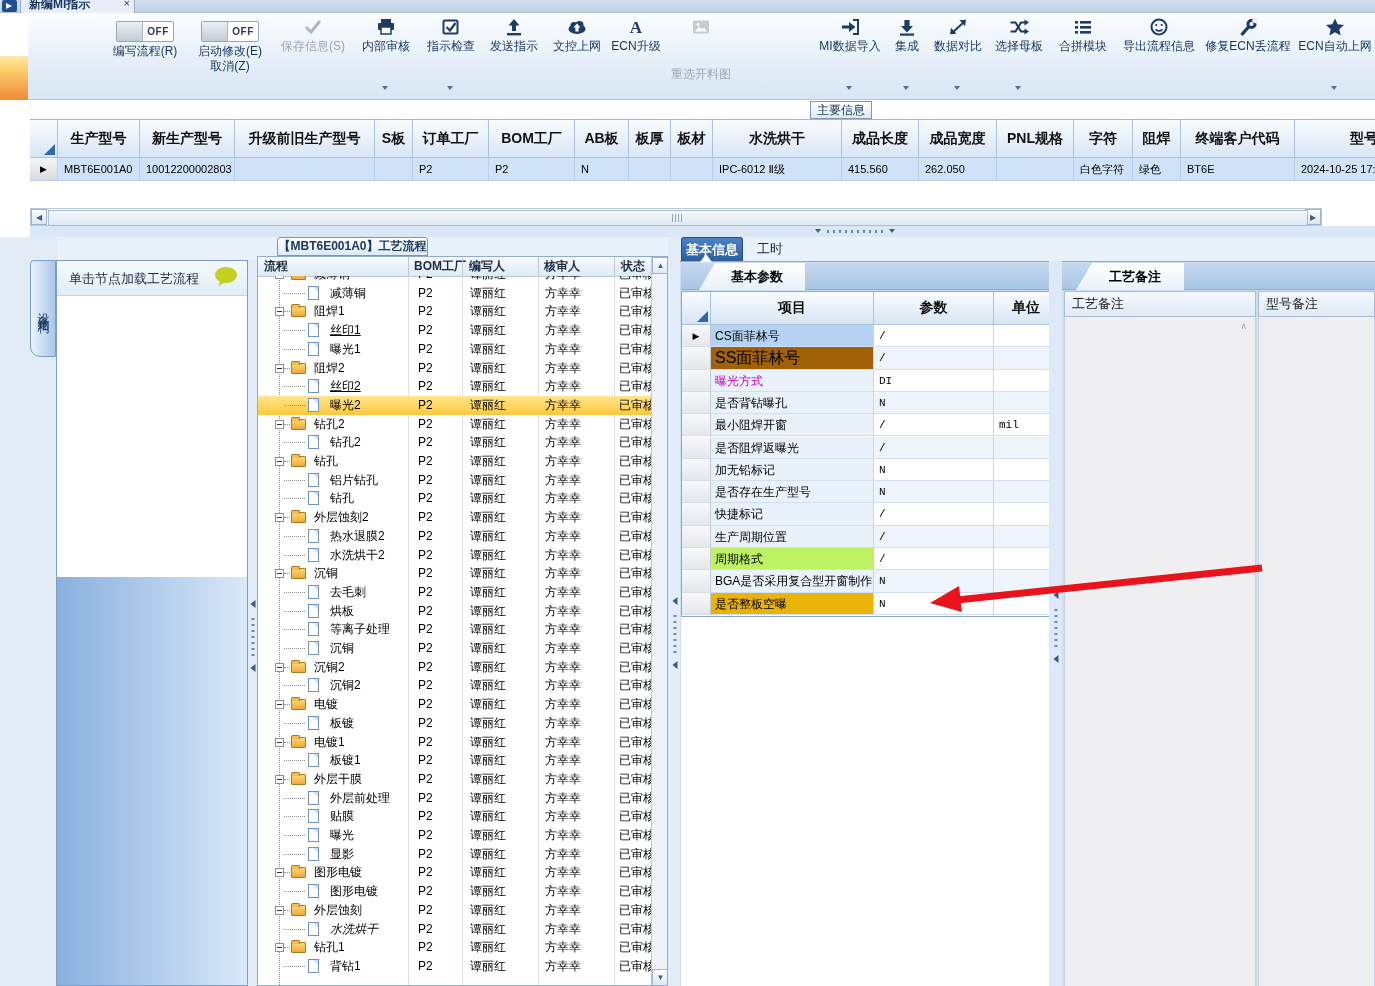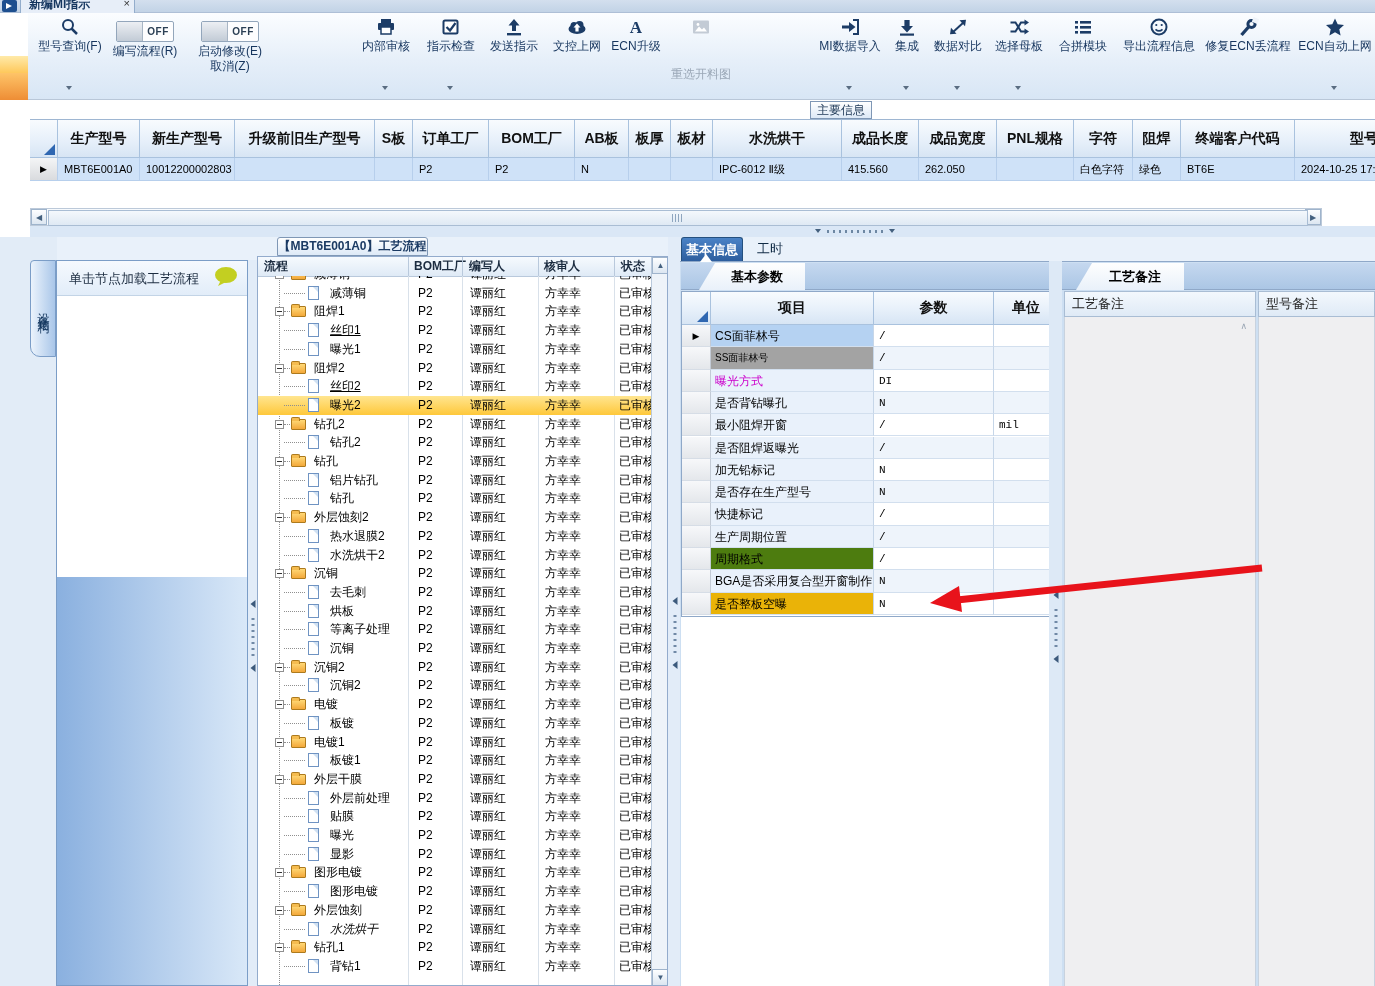--- a/index.html
+++ b/index.html
@@ -119,42 +119,40 @@
 
   <div class="abs" id="tabstrip">
     <div class="abs" id="win-icon"></div>
     <div class="abs" id="doc-tab">
       <span id="tab-title">新编MI指示</span>
       <span id="tab-close"></span>
     </div>
   </div>
 
   <div class="abs" id="ribbon">
-      <div class="tbtn" style="left: 36px; width: 68px;">
-        <div class="ticon"><svg width="22" height="20" viewBox="0 0 22 20">
-            <circle cx="9" cy="8" r="5" fill="none" stroke="#1c3c66" stroke-width="2"></circle>
-            <line x1="12.5" y1="11.5" x2="18" y2="17" stroke="#1c3c66" stroke-width="2.5"></line>
-          </svg></div>
-        <div class="tlabel">型号查询(F)</div>
-        <div class="caret"></div>
-      </div>
       <div class="tbtn" style="left: 106px; width: 78px;">
         <div class="toggle">
           <div class="tg-left"></div>
           <div class="tg-right">OFF</div>
         </div>
         <div class="tlabel">编写流程(R)</div>
       </div>
       <div class="tbtn" style="left: 192px; width: 76px;">
         <div class="toggle">
           <div class="tg-left"></div>
           <div class="tg-right">OFF</div>
         </div>
         <div class="tlabel">启动修改(E)</div>
         <div class="tlabel">取消(Z)</div>
+      </div>
+      <div class="tbtn" style="left: 278px; width: 70px;">
+        <div class="ticon"><svg width="22" height="20" viewBox="0 0 22 20">
+            <path d="M4 10 L9 15 L18 4" fill="none" stroke="#aeb8c4" stroke-width="3"></path>
+          </svg></div>
+        <div class="tlabel dis">保存信息(S)</div>
       </div>
       <div class="tbtn" style="left: 355px; width: 62px;">
         <div class="ticon"><svg width="22" height="20" viewBox="0 0 22 20">
             <rect x="6" y="2" width="10" height="4" fill="#1c3c66"></rect>
             <rect x="3" y="6" width="16" height="7" rx="1" fill="#1c3c66"></rect>
             <rect x="6" y="10" width="10" height="7" fill="#fff" stroke="#1c3c66" stroke-width="1.5"></rect>
           </svg></div>
         <div class="tlabel">内部审核</div>
         <div class="caret"></div>
       </div>
@@ -766,21 +764,21 @@
     <div class="pth" style="left:29px;width:163px;">项目</div>
     <div class="pth" style="left:192px;width:120px;">参数</div>
     <div class="pth" style="left:312px;width:64px;border-right:none;">单位</div>
   <div class="pcell" style="left: 0px; top: 33px; width: 29px; height: 22.3px; background: linear-gradient(rgb(247, 248, 250), rgb(228, 231, 235)); border-right: 1px solid rgb(195, 203, 214); border-bottom: 1px solid rgb(214, 221, 230); display: flex; align-items: center; justify-content: center;">
         <div style="font-size: 9px; color: rgb(0, 0, 0);">▶</div>
       </div>
       <div class="pcell" style="left: 29px; top: 33px; width: 163px; height: 22.3px; background: rgb(181, 210, 242); border-right: 1px solid rgb(198, 214, 232); border-bottom: 1px solid rgb(210, 223, 238); font-size: 12px; line-height: 22.3px; padding-left: 4px; color: rgb(0, 0, 0);">CS面菲林号</div>
       <div class="pcell" style="left: 192px; top: 33px; width: 120px; height: 22.3px; background: rgb(255, 255, 255); border-right: 1px solid rgb(198, 214, 232); border-bottom: 1px solid rgb(210, 223, 238); font-family: &quot;Liberation Mono&quot;, &quot;DejaVu Sans Mono&quot;, monospace; font-size: 11px; line-height: 22.3px; padding-left: 5px; color: rgb(0, 0, 0);">/</div>
       <div class="pcell" style="left: 312px; top: 33px; width: 64px; height: 22.3px; background: rgb(255, 255, 255); border-bottom: 1px solid rgb(210, 223, 238); font-family: &quot;Liberation Mono&quot;, &quot;DejaVu Sans Mono&quot;, monospace; font-size: 11px; line-height: 22.3px; padding-left: 5px; color: rgb(0, 0, 0);"></div>
       <div class="pcell" style="left: 0px; top: 55.3px; width: 29px; height: 22.3px; background: linear-gradient(rgb(247, 248, 250), rgb(228, 231, 235)); border-right: 1px solid rgb(195, 203, 214); border-bottom: 1px solid rgb(214, 221, 230); display: flex; align-items: center; justify-content: center;"></div>
-      <div class="pcell" style="left: 29px; top: 55.3px; width: 163px; height: 22.3px; background: #a3a3a3; border-right: 1px solid rgb(198, 214, 232); border-bottom: 1px solid rgb(210, 223, 238); font-size: 10px; line-height: 22.3px; padding-left: 4px; color: rgb(0, 0, 0);">SS面菲林号</div>
+      <div class="pcell" style="left: 29px; top: 55.3px; width: 163px; height: 22.3px; background: #a16207; border-right: 1px solid rgb(198, 214, 232); border-bottom: 1px solid rgb(210, 223, 238); font-size: 16px; line-height: 22.3px; padding-left: 4px; color: rgb(0, 0, 0);">SS面菲林号</div>
       <div class="pcell" style="left: 192px; top: 55.3px; width: 120px; height: 22.3px; background: rgb(238, 244, 251); border-right: 1px solid rgb(198, 214, 232); border-bottom: 1px solid rgb(210, 223, 238); font-family: &quot;Liberation Mono&quot;, &quot;DejaVu Sans Mono&quot;, monospace; font-size: 11px; line-height: 22.3px; padding-left: 5px; color: rgb(0, 0, 0);">/</div>
       <div class="pcell" style="left: 312px; top: 55.3px; width: 64px; height: 22.3px; background: rgb(238, 244, 251); border-bottom: 1px solid rgb(210, 223, 238); font-family: &quot;Liberation Mono&quot;, &quot;DejaVu Sans Mono&quot;, monospace; font-size: 11px; line-height: 22.3px; padding-left: 5px; color: rgb(0, 0, 0);"></div>
       <div class="pcell" style="left: 0px; top: 77.6px; width: 29px; height: 22.3px; background: linear-gradient(rgb(247, 248, 250), rgb(228, 231, 235)); border-right: 1px solid rgb(195, 203, 214); border-bottom: 1px solid rgb(214, 221, 230); display: flex; align-items: center; justify-content: center;"></div>
       <div class="pcell" style="left: 29px; top: 77.6px; width: 163px; height: 22.3px; background: rgb(233, 241, 251); border-right: 1px solid rgb(198, 214, 232); border-bottom: 1px solid rgb(210, 223, 238); font-size: 12px; line-height: 22.3px; padding-left: 4px; color: rgb(204, 0, 204);">曝光方式</div>
       <div class="pcell" style="left: 192px; top: 77.6px; width: 120px; height: 22.3px; background: rgb(255, 255, 255); border-right: 1px solid rgb(198, 214, 232); border-bottom: 1px solid rgb(210, 223, 238); font-family: &quot;Liberation Mono&quot;, &quot;DejaVu Sans Mono&quot;, monospace; font-size: 11px; line-height: 22.3px; padding-left: 5px; color: rgb(0, 0, 0);">DI</div>
       <div class="pcell" style="left: 312px; top: 77.6px; width: 64px; height: 22.3px; background: rgb(255, 255, 255); border-bottom: 1px solid rgb(210, 223, 238); font-family: &quot;Liberation Mono&quot;, &quot;DejaVu Sans Mono&quot;, monospace; font-size: 11px; line-height: 22.3px; padding-left: 5px; color: rgb(0, 0, 0);"></div>
       <div class="pcell" style="left: 0px; top: 99.9px; width: 29px; height: 22.3px; background: linear-gradient(rgb(247, 248, 250), rgb(228, 231, 235)); border-right: 1px solid rgb(195, 203, 214); border-bottom: 1px solid rgb(214, 221, 230); display: flex; align-items: center; justify-content: center;"></div>
       <div class="pcell" style="left: 29px; top: 99.9px; width: 163px; height: 22.3px; background: rgb(233, 241, 251); border-right: 1px solid rgb(198, 214, 232); border-bottom: 1px solid rgb(210, 223, 238); font-size: 12px; line-height: 22.3px; padding-left: 4px; color: rgb(0, 0, 0);">是否背钻曝孔</div>
       <div class="pcell" style="left: 192px; top: 99.9px; width: 120px; height: 22.3px; background: rgb(238, 244, 251); border-right: 1px solid rgb(198, 214, 232); border-bottom: 1px solid rgb(210, 223, 238); font-family: &quot;Liberation Mono&quot;, &quot;DejaVu Sans Mono&quot;, monospace; font-size: 11px; line-height: 22.3px; padding-left: 5px; color: rgb(0, 0, 0);">N</div>
       <div class="pcell" style="left: 312px; top: 99.9px; width: 64px; height: 22.3px; background: rgb(238, 244, 251); border-bottom: 1px solid rgb(210, 223, 238); font-family: &quot;Liberation Mono&quot;, &quot;DejaVu Sans Mono&quot;, monospace; font-size: 11px; line-height: 22.3px; padding-left: 5px; color: rgb(0, 0, 0);"></div>
@@ -802,21 +800,21 @@
       <div class="pcell" style="left: 312px; top: 189.1px; width: 64px; height: 22.3px; background: rgb(238, 244, 251); border-bottom: 1px solid rgb(210, 223, 238); font-family: &quot;Liberation Mono&quot;, &quot;DejaVu Sans Mono&quot;, monospace; font-size: 11px; line-height: 22.3px; padding-left: 5px; color: rgb(0, 0, 0);"></div>
       <div class="pcell" style="left: 0px; top: 211.4px; width: 29px; height: 22.3px; background: linear-gradient(rgb(247, 248, 250), rgb(228, 231, 235)); border-right: 1px solid rgb(195, 203, 214); border-bottom: 1px solid rgb(214, 221, 230); display: flex; align-items: center; justify-content: center;"></div>
       <div class="pcell" style="left: 29px; top: 211.4px; width: 163px; height: 22.3px; background: rgb(233, 241, 251); border-right: 1px solid rgb(198, 214, 232); border-bottom: 1px solid rgb(210, 223, 238); font-size: 12px; line-height: 22.3px; padding-left: 4px; color: rgb(0, 0, 0);">快捷标记</div>
       <div class="pcell" style="left: 192px; top: 211.4px; width: 120px; height: 22.3px; background: rgb(255, 255, 255); border-right: 1px solid rgb(198, 214, 232); border-bottom: 1px solid rgb(210, 223, 238); font-family: &quot;Liberation Mono&quot;, &quot;DejaVu Sans Mono&quot;, monospace; font-size: 11px; line-height: 22.3px; padding-left: 5px; color: rgb(0, 0, 0);">/</div>
       <div class="pcell" style="left: 312px; top: 211.4px; width: 64px; height: 22.3px; background: rgb(255, 255, 255); border-bottom: 1px solid rgb(210, 223, 238); font-family: &quot;Liberation Mono&quot;, &quot;DejaVu Sans Mono&quot;, monospace; font-size: 11px; line-height: 22.3px; padding-left: 5px; color: rgb(0, 0, 0);"></div>
       <div class="pcell" style="left: 0px; top: 233.7px; width: 29px; height: 22.3px; background: linear-gradient(rgb(247, 248, 250), rgb(228, 231, 235)); border-right: 1px solid rgb(195, 203, 214); border-bottom: 1px solid rgb(214, 221, 230); display: flex; align-items: center; justify-content: center;"></div>
       <div class="pcell" style="left: 29px; top: 233.7px; width: 163px; height: 22.3px; background: rgb(233, 241, 251); border-right: 1px solid rgb(198, 214, 232); border-bottom: 1px solid rgb(210, 223, 238); font-size: 12px; line-height: 22.3px; padding-left: 4px; color: rgb(0, 0, 0);">生产周期位置</div>
       <div class="pcell" style="left: 192px; top: 233.7px; width: 120px; height: 22.3px; background: rgb(238, 244, 251); border-right: 1px solid rgb(198, 214, 232); border-bottom: 1px solid rgb(210, 223, 238); font-family: &quot;Liberation Mono&quot;, &quot;DejaVu Sans Mono&quot;, monospace; font-size: 11px; line-height: 22.3px; padding-left: 5px; color: rgb(0, 0, 0);">/</div>
       <div class="pcell" style="left: 312px; top: 233.7px; width: 64px; height: 22.3px; background: rgb(238, 244, 251); border-bottom: 1px solid rgb(210, 223, 238); font-family: &quot;Liberation Mono&quot;, &quot;DejaVu Sans Mono&quot;, monospace; font-size: 11px; line-height: 22.3px; padding-left: 5px; color: rgb(0, 0, 0);"></div>
       <div class="pcell" style="left: 0px; top: 256px; width: 29px; height: 22.3px; background: linear-gradient(rgb(247, 248, 250), rgb(228, 231, 235)); border-right: 1px solid rgb(195, 203, 214); border-bottom: 1px solid rgb(214, 221, 230); display: flex; align-items: center; justify-content: center;"></div>
-      <div class="pcell" style="left: 29px; top: 256px; width: 163px; height: 22.3px; background: #4d7c0f; border-right: 1px solid rgb(198, 214, 232); border-bottom: 1px solid rgb(210, 223, 238); font-size: 12px; line-height: 22.3px; padding-left: 4px; color: rgb(0, 0, 0);">周期格式</div>
+      <div class="pcell" style="left: 29px; top: 256px; width: 163px; height: 22.3px; background: #bef264; border-right: 1px solid rgb(198, 214, 232); border-bottom: 1px solid rgb(210, 223, 238); font-size: 12px; line-height: 22.3px; padding-left: 4px; color: rgb(0, 0, 0);">周期格式</div>
       <div class="pcell" style="left: 192px; top: 256px; width: 120px; height: 22.3px; background: rgb(255, 255, 255); border-right: 1px solid rgb(198, 214, 232); border-bottom: 1px solid rgb(210, 223, 238); font-family: &quot;Liberation Mono&quot;, &quot;DejaVu Sans Mono&quot;, monospace; font-size: 11px; line-height: 22.3px; padding-left: 5px; color: rgb(0, 0, 0);">/</div>
       <div class="pcell" style="left: 312px; top: 256px; width: 64px; height: 22.3px; background: rgb(255, 255, 255); border-bottom: 1px solid rgb(210, 223, 238); font-family: &quot;Liberation Mono&quot;, &quot;DejaVu Sans Mono&quot;, monospace; font-size: 11px; line-height: 22.3px; padding-left: 5px; color: rgb(0, 0, 0);"></div>
       <div class="pcell" style="left: 0px; top: 278.3px; width: 29px; height: 22.3px; background: linear-gradient(rgb(247, 248, 250), rgb(228, 231, 235)); border-right: 1px solid rgb(195, 203, 214); border-bottom: 1px solid rgb(214, 221, 230); display: flex; align-items: center; justify-content: center;"></div>
       <div class="pcell" style="left: 29px; top: 278.3px; width: 163px; height: 22.3px; background: rgb(233, 241, 251); border-right: 1px solid rgb(198, 214, 232); border-bottom: 1px solid rgb(210, 223, 238); font-size: 12px; line-height: 22.3px; padding-left: 4px; color: rgb(0, 0, 0);">BGA是否采用复合型开窗制作</div>
       <div class="pcell" style="left: 192px; top: 278.3px; width: 120px; height: 22.3px; background: rgb(238, 244, 251); border-right: 1px solid rgb(198, 214, 232); border-bottom: 1px solid rgb(210, 223, 238); font-family: &quot;Liberation Mono&quot;, &quot;DejaVu Sans Mono&quot;, monospace; font-size: 11px; line-height: 22.3px; padding-left: 5px; color: rgb(0, 0, 0);">N</div>
       <div class="pcell" style="left: 312px; top: 278.3px; width: 64px; height: 22.3px; background: rgb(238, 244, 251); border-bottom: 1px solid rgb(210, 223, 238); font-family: &quot;Liberation Mono&quot;, &quot;DejaVu Sans Mono&quot;, monospace; font-size: 11px; line-height: 22.3px; padding-left: 5px; color: rgb(0, 0, 0);"></div>
       <div class="pcell" style="left: 0px; top: 300.6px; width: 29px; height: 22.3px; background: linear-gradient(rgb(247, 248, 250), rgb(228, 231, 235)); border-right: 1px solid rgb(195, 203, 214); border-bottom: 1px solid rgb(214, 221, 230); display: flex; align-items: center; justify-content: center;"></div>
       <div class="pcell" style="left: 29px; top: 300.6px; width: 163px; height: 22.3px; background: #eab308; border-right: 1px solid rgb(198, 214, 232); border-bottom: 1px solid rgb(210, 223, 238); font-size: 12px; line-height: 22.3px; padding-left: 4px; color: rgb(0, 0, 0);">是否整板空曝</div>
       <div class="pcell" style="left: 192px; top: 300.6px; width: 120px; height: 22.3px; background: rgb(255, 255, 255); border-right: 1px solid rgb(198, 214, 232); border-bottom: 1px solid rgb(210, 223, 238); font-family: &quot;Liberation Mono&quot;, &quot;DejaVu Sans Mono&quot;, monospace; font-size: 11px; line-height: 22.3px; padding-left: 5px; color: rgb(0, 0, 0);">N</div>
       <div class="pcell" style="left: 312px; top: 300.6px; width: 64px; height: 22.3px; background: rgb(255, 255, 255); border-bottom: 1px solid rgb(210, 223, 238); font-family: &quot;Liberation Mono&quot;, &quot;DejaVu Sans Mono&quot;, monospace; font-size: 11px; line-height: 22.3px; padding-left: 5px; color: rgb(0, 0, 0);"></div>

